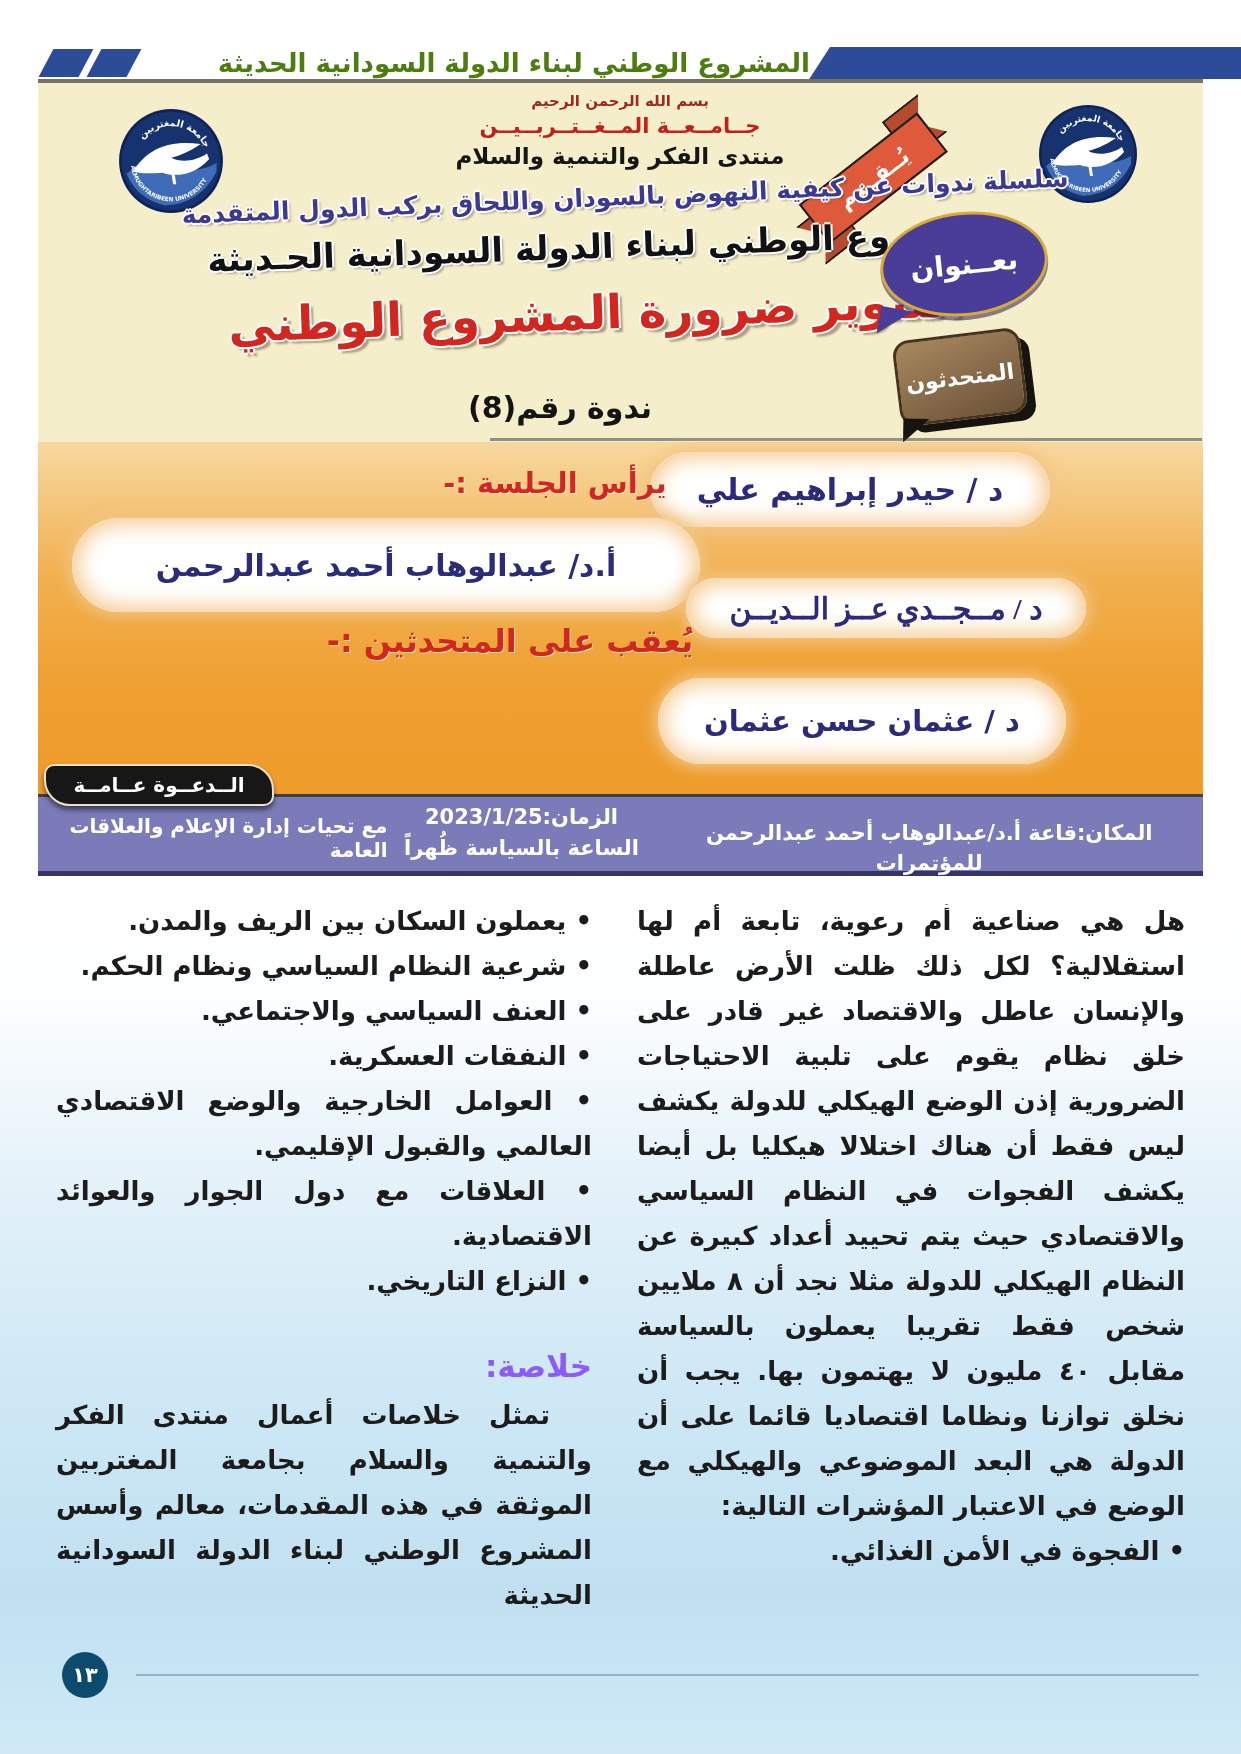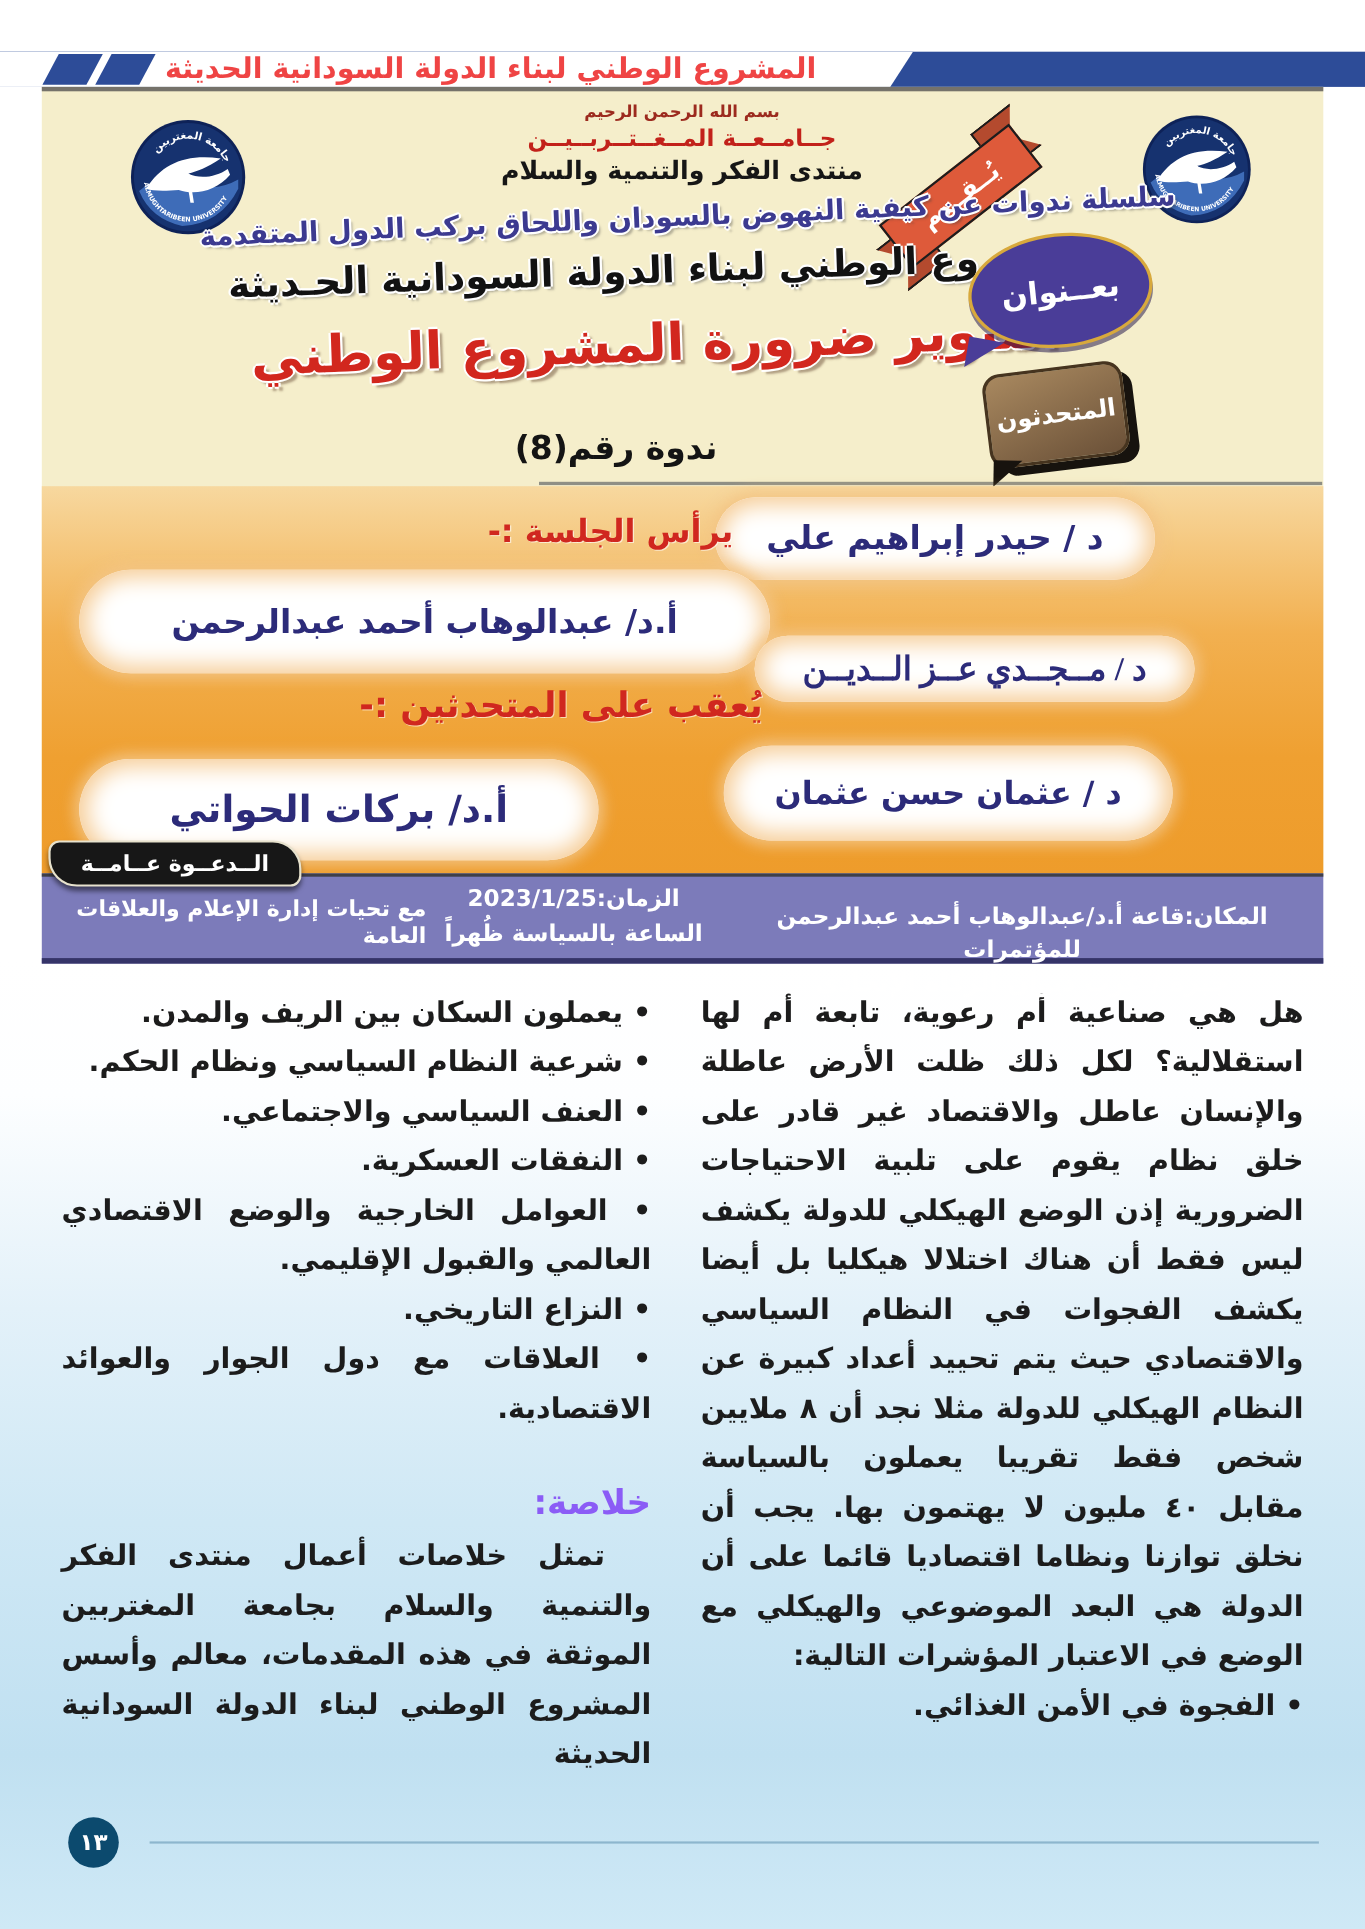--- a/index.html
+++ b/index.html
@@ -5,22 +5,22 @@
   html,body{margin:0;padding:0;background:#ffffff;}
   .page{position:relative;width:1241px;height:1754px;background:#ffffff;overflow:hidden;
         font-family:"DejaVu Sans",sans-serif;}
 
   
   .header-bar{position:absolute;left:0;top:47px;width:100%;height:32px;background:#2d4c98;}
   .header-wedge{position:absolute;left:0;top:47px;width:830px;height:32px;background:#ffffff;
         clip-path:polygon(0 0,100% 0,97.5% 100%,0 100%);}
   .slash{position:absolute;top:49px;width:40px;height:28px;background:#2d4c98;transform:skewX(-28deg);}
   .slash.s1{left:46px;} .slash.s2{left:94px;}
-  .header-title{position:absolute;left:150px;top:44px;width:660px;text-align:left;direction:rtl;
-        font-size:26px;font-weight:bold;color:#ef4444;line-height:38px;white-space:nowrap;}
+  .header-title{position:absolute;left:150px;top:44px;width:660px;text-align:right;direction:rtl;
+        font-size:26px;font-weight:bold;color:#4d7c0f;line-height:38px;white-space:nowrap;}
 
   
   .poster-band{position:absolute;left:38px;right:38px;top:79px;height:715px;background:#f5eecb;
         border-top:4px solid #75726a;}
   .ctext{position:absolute;text-align:center;direction:rtl;}
   .bismillah{left:440px;top:92px;width:360px;font-size:15px;font-weight:bold;color:#9c2a1e;}
   .university{left:410px;top:114px;width:420px;font-size:21px;font-weight:bold;color:#c2211a;letter-spacing:1px;}
   .forum{left:410px;top:143px;width:420px;font-size:23px;font-weight:bold;color:#161616;}
   .series{left:160px;top:182px;width:930px;font-size:25px;font-weight:bold;color:#3c3a90;
         transform:rotate(-2.4deg);
@@ -177,21 +177,20 @@
     <div class="tail"></div>
   </div>
 
   <div class="orange">
     <div class="pill" style="left:612px;top:10px;width:400px;height:75px;font-size:30px;">د / حيدر إبراهيم علي</div>
     <div class="olabel" style="left:357px;top:24px;width:320px;font-size:29px;">يرأس الجلسة :-</div>
     <div class="pill" style="left:34px;top:76px;width:628px;height:94px;font-size:30px;">أ.د/ عبدالوهاب أحمد عبدالرحمن</div>
     <div class="pill" style="left:648px;top:136px;width:400px;height:60px;font-size:30px;font-family:Liberation Serif, serif;">د / مــجــدي عــز الــديــن</div>
     <div class="olabel" style="left:262px;top:180px;width:420px;font-size:32px;">يُعقب على المتحدثين :-</div>
     <div class="pill" style="left:620px;top:236px;width:408px;height:86px;font-size:29px;">د / عثمان حسن عثمان</div>
-    <div class="pill" style="left:34px;top:248px;width:472px;height:92px;font-size:34px;">أ.د/ بركات الحواتي</div>
   </div>
 
   <div class="invite">الــدعــوة عــامــة</div>
 
   <div class="pfooter">
     <div class="venue">
       <div class="l1">المكان:قاعة أ.د/عبدالوهاب أحمد عبدالرحمن للمؤتمرات</div>
       <div class="l2">جبرة / غرب ديوان الزكاة الإتحادي</div>
     </div>
     <div class="time">
@@ -211,22 +210,22 @@
         </ul>
     </div>
     <div class="col-l">
       <ul class="bullets">
 
       <li>يعملون السكان بين الريف والمدن.</li>
           <li>شرعية النظام السياسي ونظام الحكم.</li>
           <li>العنف السياسي والاجتماعي.</li>
           <li>النفقات العسكرية.</li>
           <li>العوامل الخارجية والوضع الاقتصادي العالمي والقبول الإقليمي.</li>
+          <li>العلاقات مع دول الجوار والعوائد الاقتصادية.</li>
           <li>النزاع التاريخي.</li>
-          <li>العلاقات مع دول الجوار والعوائد الاقتصادية.</li>
         </ul>
       <div class="summary-h">خلاصة:</div>
       <p class="summary-p">تمثل خلاصات أعمال منتدى الفكر والتنمية والسلام بجامعة المغتربين الموثقة في هذه المقدمات، معالم وأسس المشروع الوطني لبناء الدولة السودانية الحديثة</p>
     </div>
   </div>
 
   <div class="pagenum">١٣</div>
   <div class="pageline"></div>
 
 </div>

